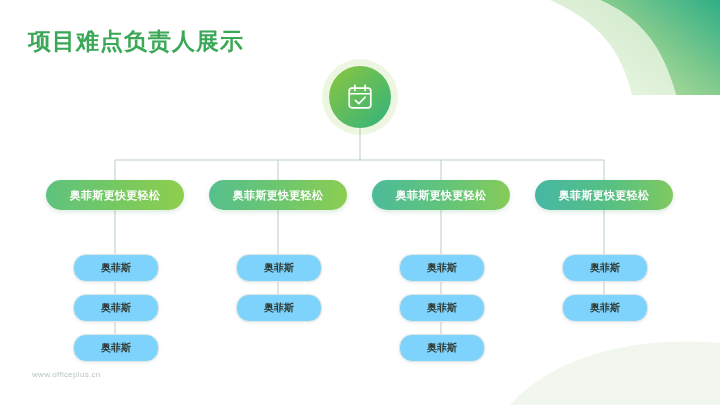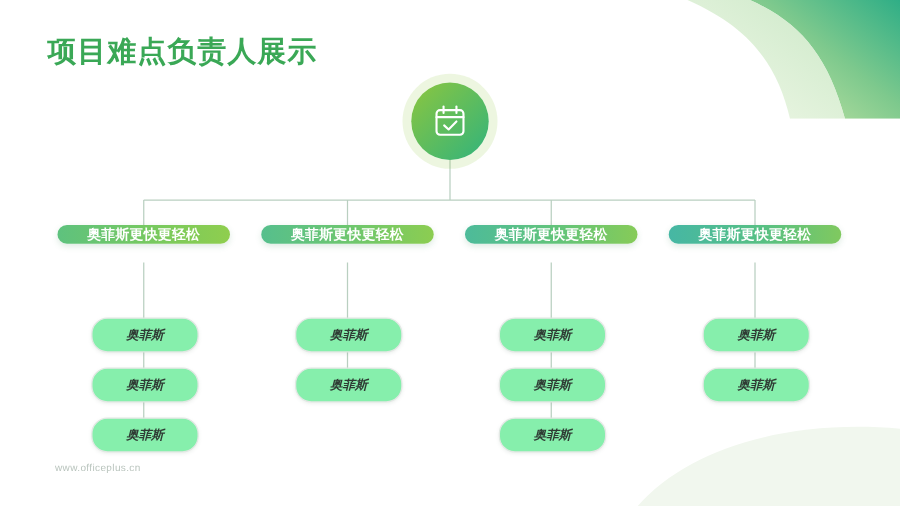--- a/index.html
+++ b/index.html
@@ -31,42 +31,42 @@
   .deco-bottom-right {
     position: absolute;
     right: 0;
     bottom: 0;
     width: 210px;
     height: 70px;
     pointer-events: none;
   }
   .title-block {
     position: absolute;
-    left: 38px;
+    left: 28px;
     top: 28px;
   }
   .main-title {
     font-size: 23px;
     font-weight: bold;
     color: #3aa856;
     letter-spacing: 1px;
     line-height: 1.2;
     margin: 0;
     white-space: nowrap;
   }
   .sub-title {
     font-size: 8px;
     font-weight: bold;
     color: #333333;
     margin-top: 5px;
     letter-spacing: 0.2px;
   }
   .footer-url {
     position: absolute;
-    left: 44px;
+    left: 32px;
     bottom: 26px;
     font-size: 8px;
     color: #b9c4bd;
     letter-spacing: 0.3px;
   }
 
   
   .connectors {
     position: absolute;
     left: 0;
@@ -88,21 +88,21 @@
     box-shadow: 0 0 0 7px rgba(140, 198, 63, 0.16);
     display: flex;
     align-items: center;
     justify-content: center;
   }
   .root-node svg { display: block; }
 
   
   .branch-pill {
     position: absolute;
-    height: 15px;
+    height: 30px;
     border-radius: 15px;
     display: flex;
     align-items: center;
     justify-content: center;
     color: #ffffff;
     font-size: 11px;
     font-weight: bold;
     letter-spacing: 0.3px;
     box-shadow: 0 2px 5px rgba(60, 140, 90, 0.18);
   }
@@ -110,30 +110,29 @@
   .branch-1 { left: 209px; top: 180px; width: 138px; background: linear-gradient(90deg, #56bf8d 0%, #6fc76c 55%, #8ccd51 100%); }
   .branch-2 { left: 372px; top: 180px; width: 138px; background: linear-gradient(90deg, #4dbb9a 0%, #63c479 55%, #86cb58 100%); }
   .branch-3 { left: 535px; top: 180px; width: 138px; background: linear-gradient(90deg, #46b7a4 0%, #57c083 55%, #80c95f 100%); }
 
   
   .leaf-pill {
     position: absolute;
     width: 84px;
     height: 26px;
     border-radius: 13px;
-    background: #86efac;
+    background: #7dd3fc;
     border: 1px solid #e2e8e4;
     box-shadow: 0 1px 3px rgba(120, 140, 130, 0.14);
     display: flex;
     align-items: center;
     justify-content: center;
     font-size: 10px;
     font-weight: bold;
     color: #2f3b34;
-    font-style: italic;
   }
 </style>
 </head>
 <body>
 
 <div class="slide">
 
   <svg class="deco-top-right" viewBox="0 0 230 95" preserveAspectRatio="none">
     <defs>
       <linearGradient id="gradTR" x1="0" y1="1" x2="1" y2="0">

